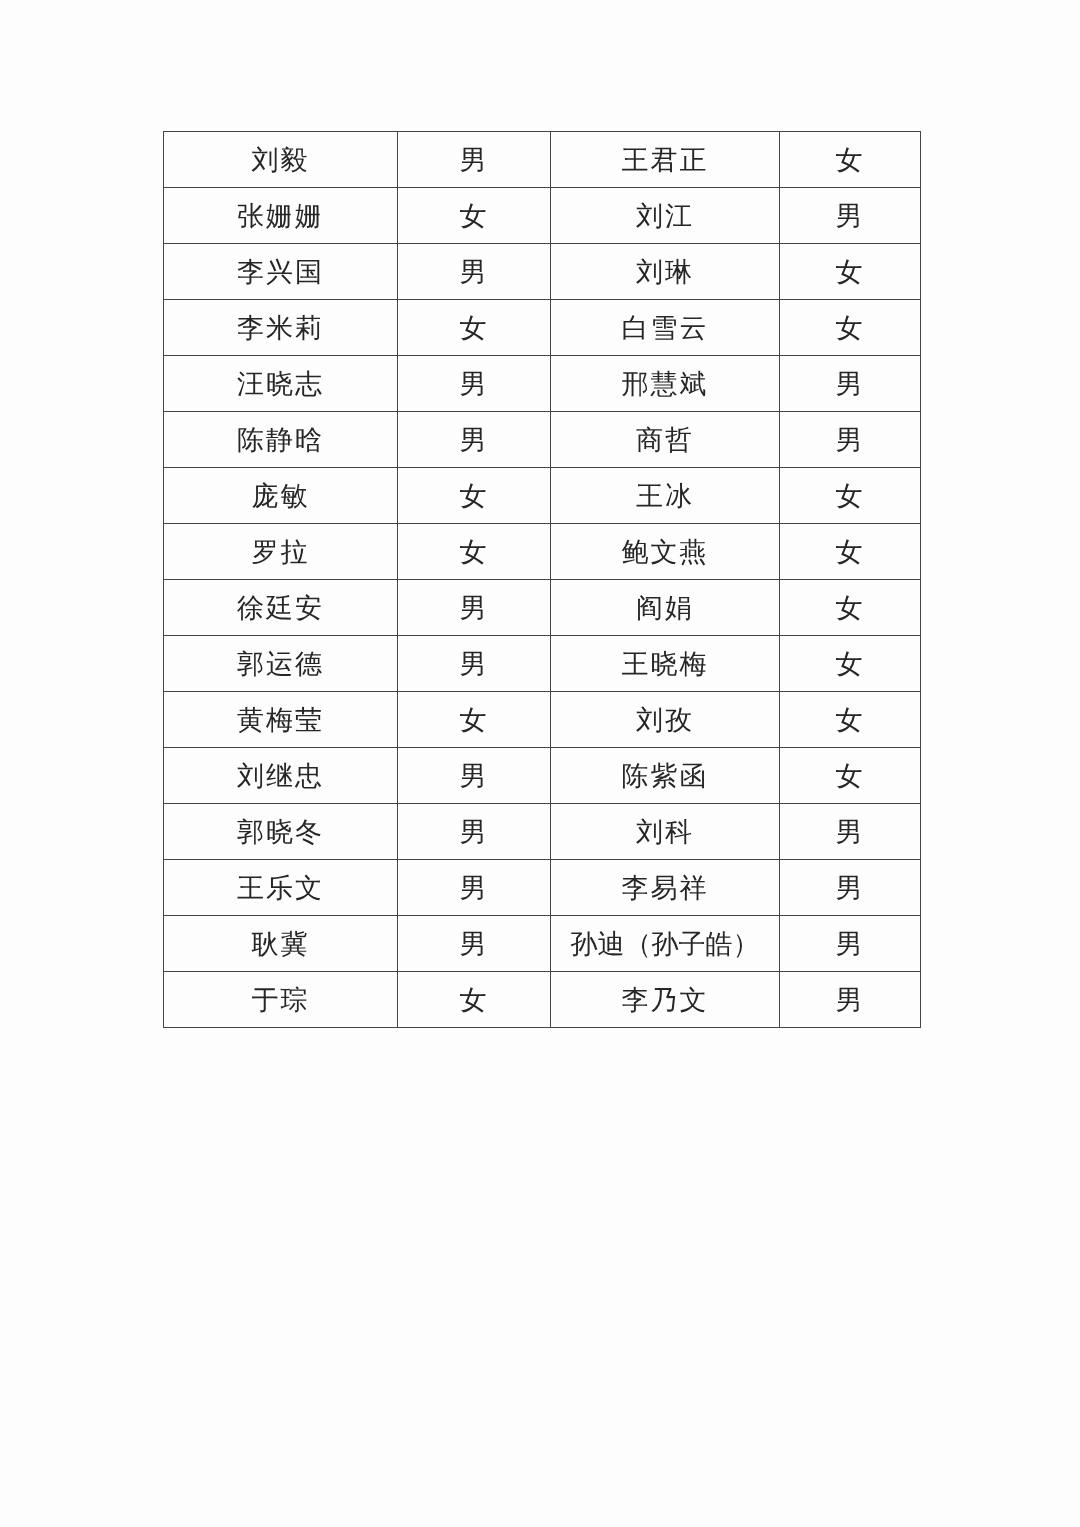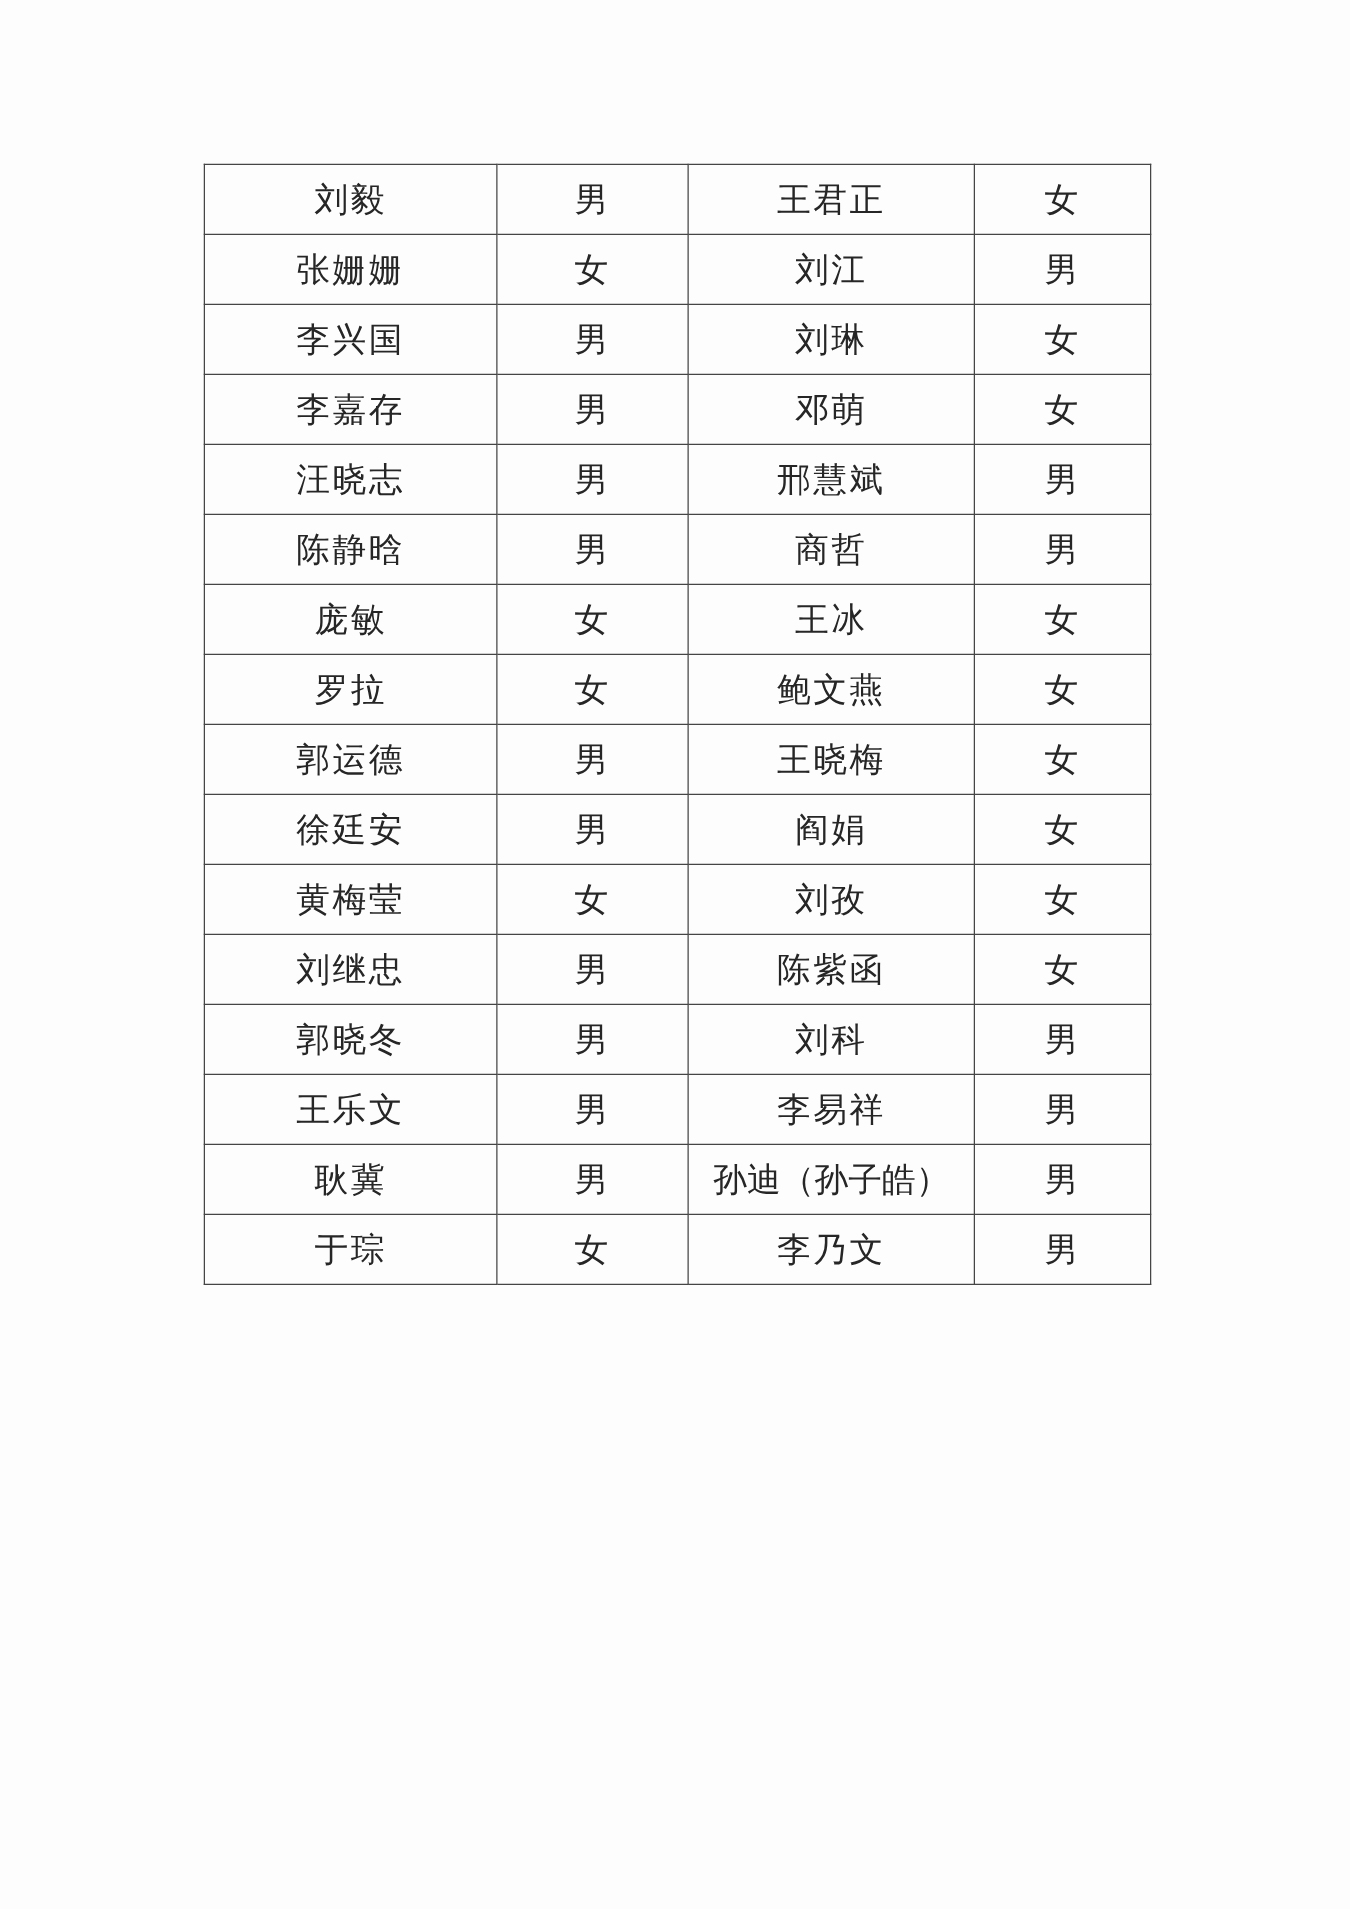--- a/index.html
+++ b/index.html
@@ -71,23 +71,23 @@
           <td>刘江</td>
           <td>男</td>
         </tr>
         <tr>
           <td>李兴国</td>
           <td>男</td>
           <td>刘琳</td>
           <td>女</td>
         </tr>
         <tr>
-          <td>李嘉存</td>
-          <td>男</td>
-          <td>邓萌</td>
+          <td>李米莉</td>
+          <td>女</td>
+          <td>白雪云</td>
           <td>女</td>
         </tr>
         <tr>
           <td>汪晓志</td>
           <td>男</td>
           <td>邢慧斌</td>
           <td>男</td>
         </tr>
         <tr>
           <td>陈静晗</td>
@@ -101,29 +101,29 @@
           <td>王冰</td>
           <td>女</td>
         </tr>
         <tr>
           <td>罗拉</td>
           <td>女</td>
           <td>鲍文燕</td>
           <td>女</td>
         </tr>
         <tr>
+          <td>徐廷安</td>
+          <td>男</td>
+          <td>阎娟</td>
+          <td>女</td>
+        </tr>
+        <tr>
           <td>郭运德</td>
           <td>男</td>
           <td>王晓梅</td>
-          <td>女</td>
-        </tr>
-        <tr>
-          <td>徐廷安</td>
-          <td>男</td>
-          <td>阎娟</td>
           <td>女</td>
         </tr>
         <tr>
           <td>黄梅莹</td>
           <td>女</td>
           <td>刘孜</td>
           <td>女</td>
         </tr>
         <tr>
           <td>刘继忠</td>

